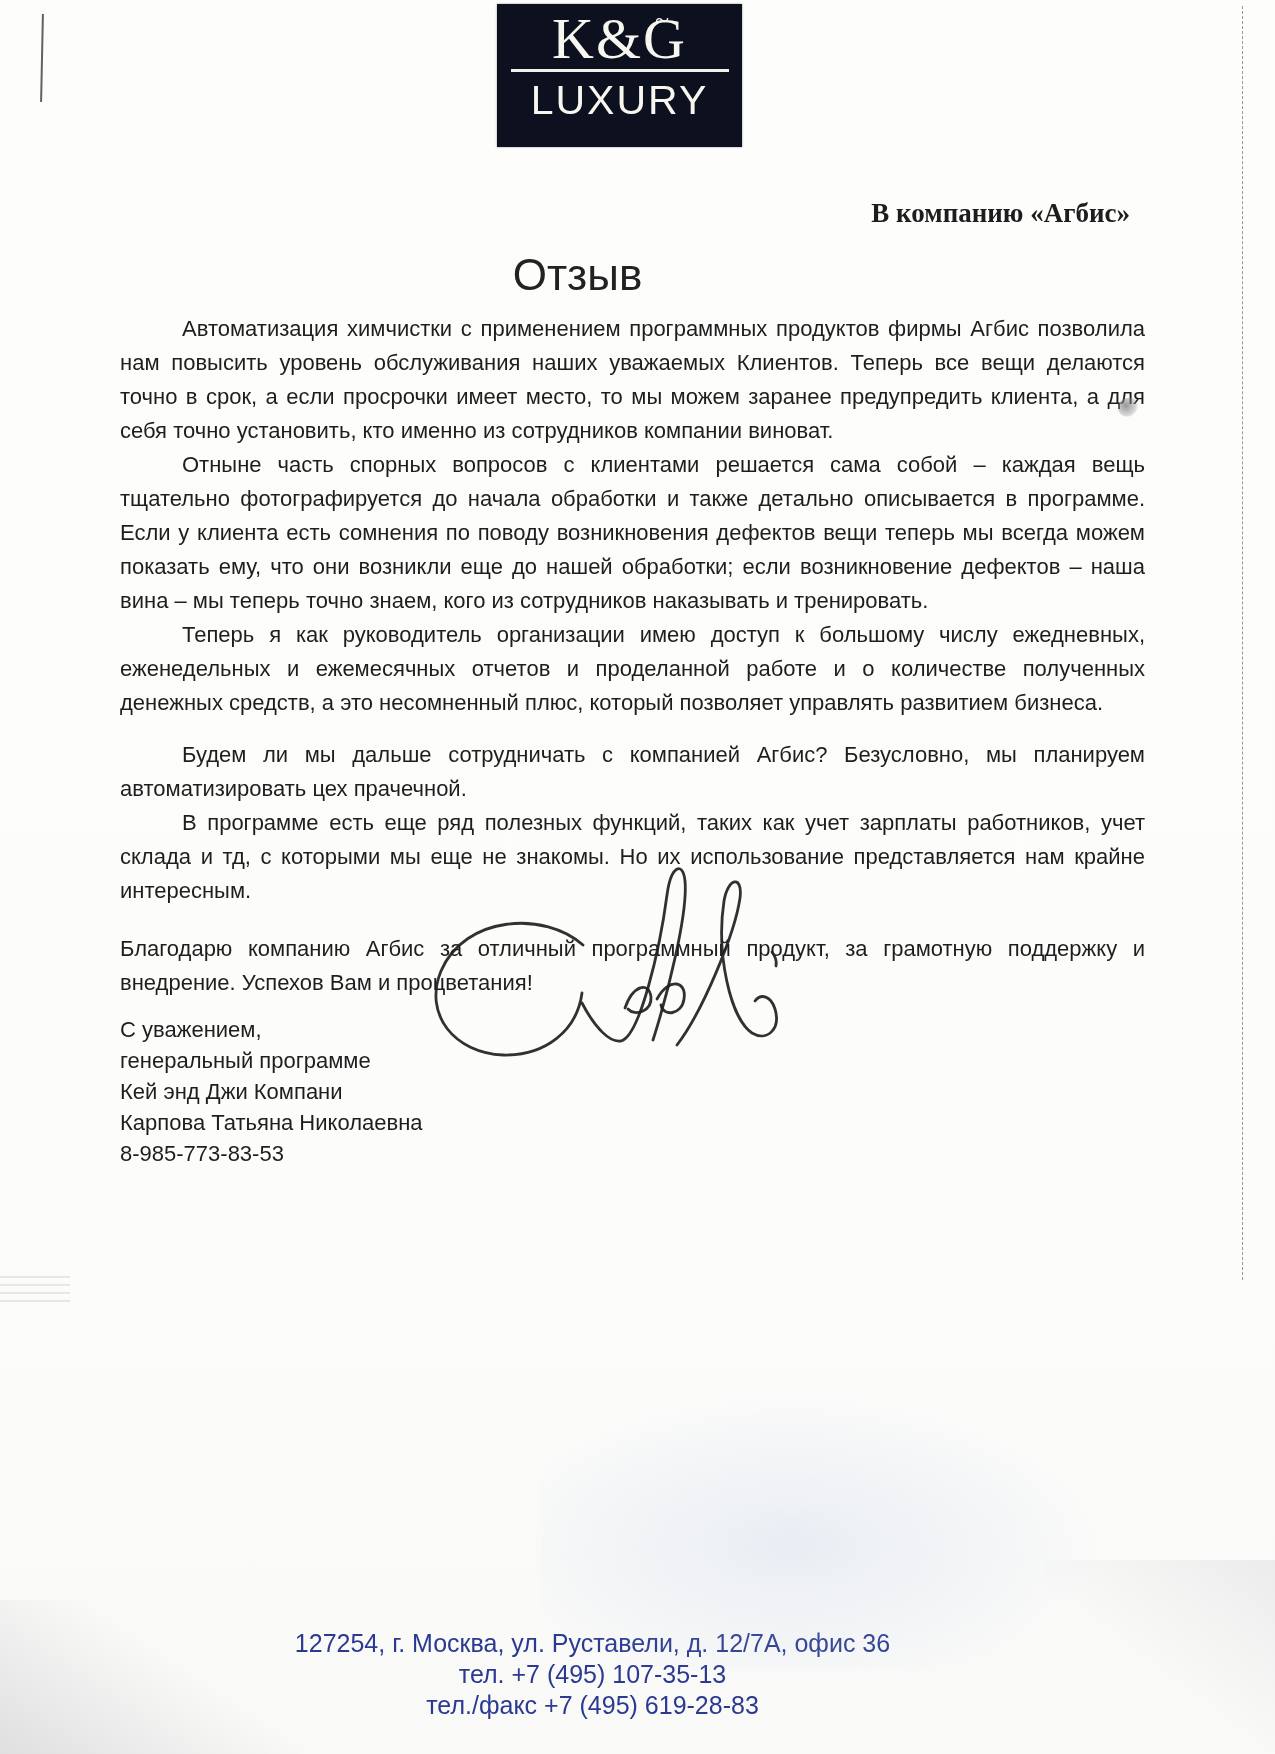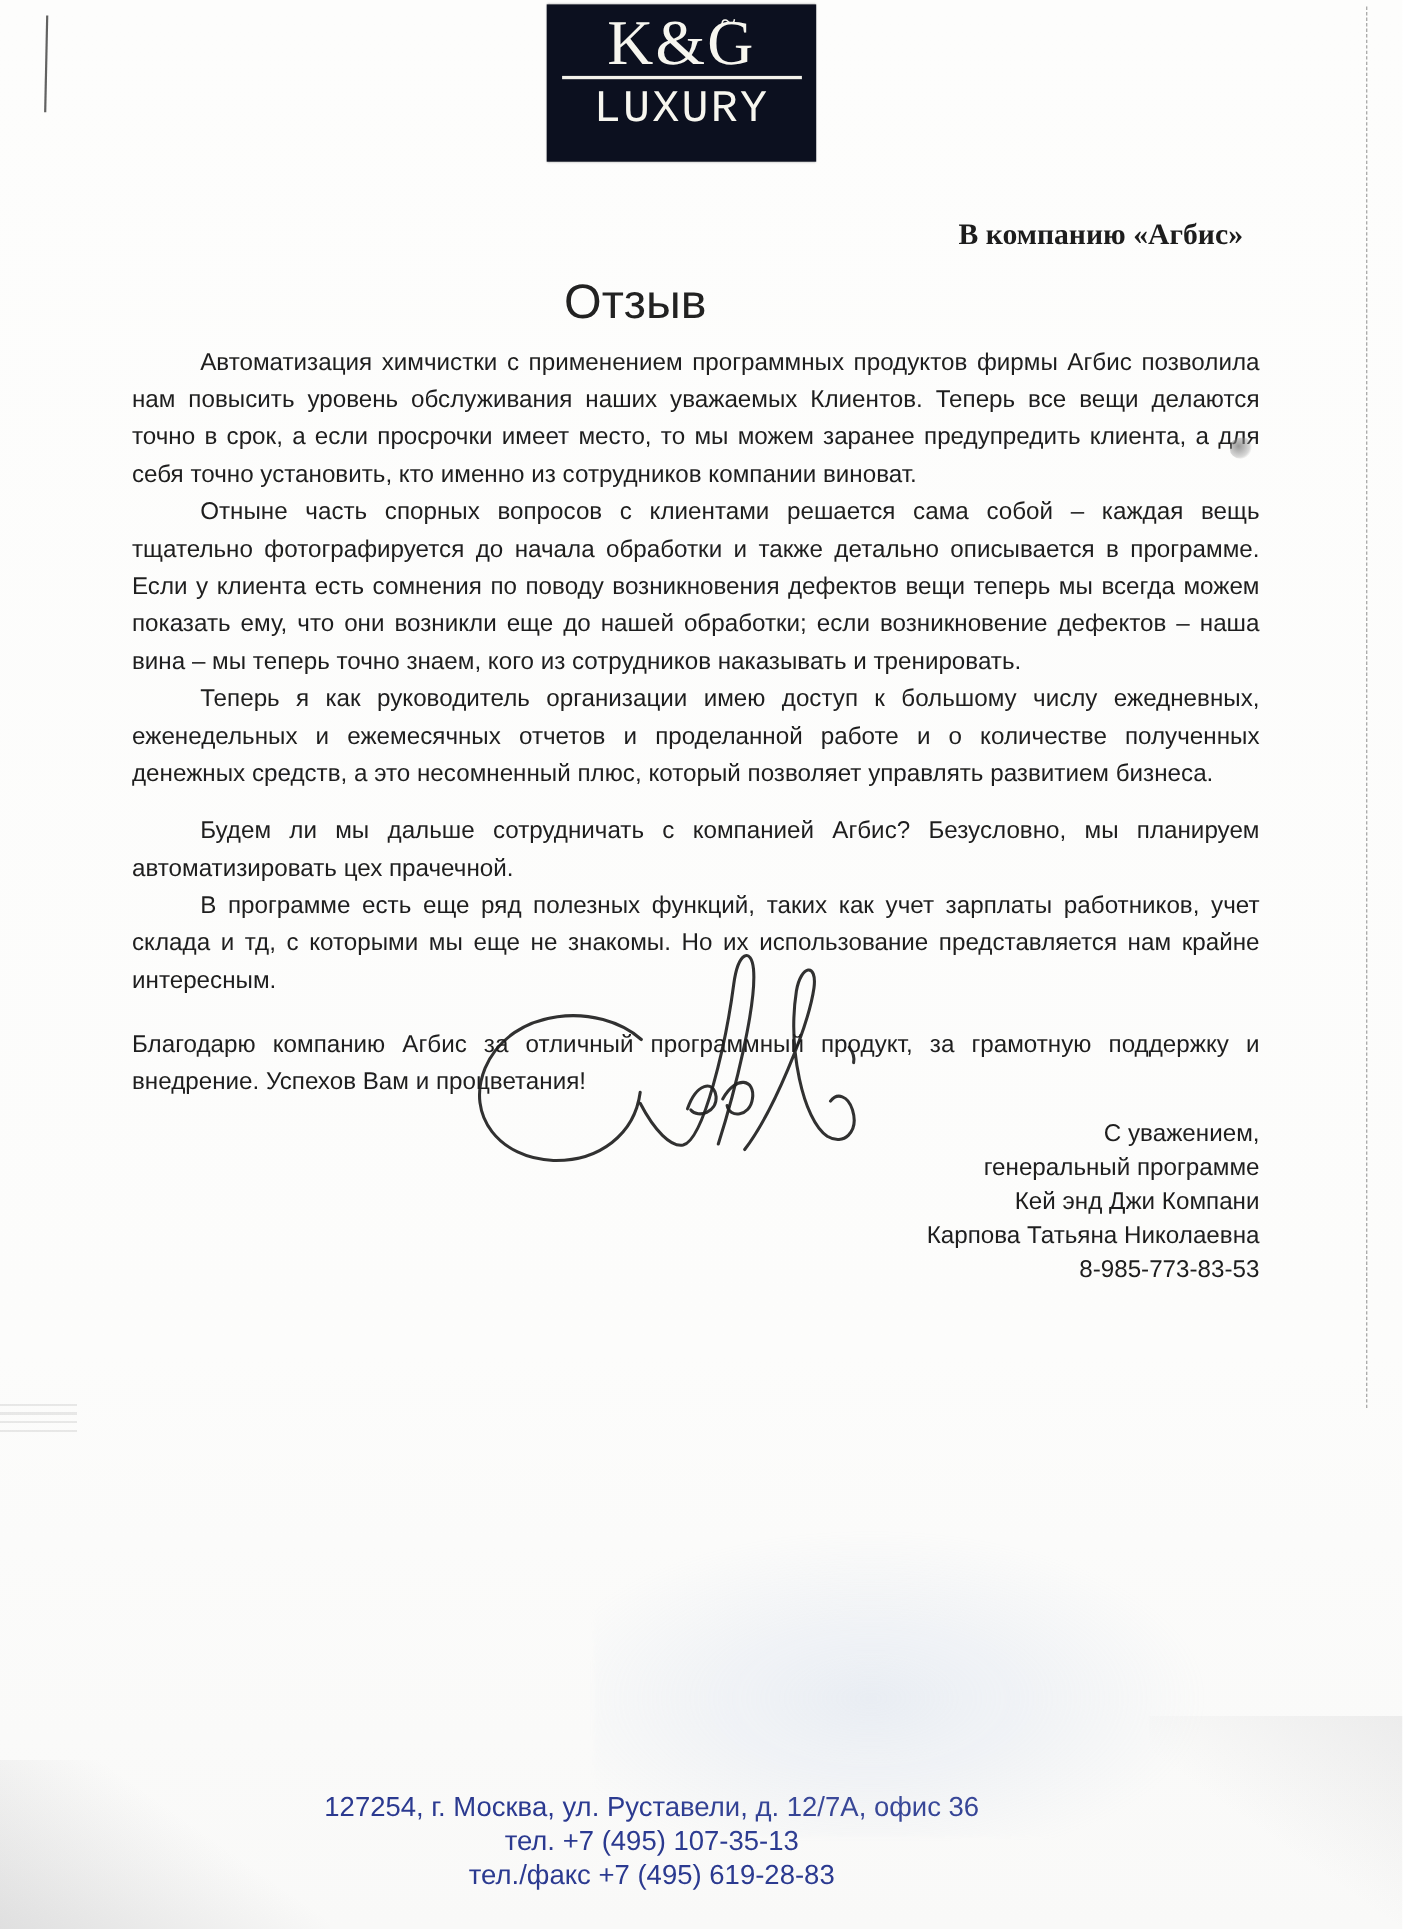--- a/index.html
+++ b/index.html
@@ -29,21 +29,21 @@
     padding-top:4px;position:relative;
   }
   .logo-tilde{
     position:absolute;top:6px;left:158px;
     font-size:26px;line-height:20px;color:#f7f6ef;
   }
   .logo-rule{
     width:218px;height:3px;background:#f3f2ea;margin:0 auto;margin-top:-1px;
   }
   .logo-bottom{
-    font-family:Liberation Mono, monospace;
+    font-family:Liberation Sans, sans-serif;
     font-size:41px;line-height:52px;letter-spacing:2px;
     margin-top:2px;
   }
 
   
   .recipient{
     position:absolute;top:198px;right:145px;
     font-family:"Liberation Serif", serif;
     font-size:27px;color:#1d1d1d;font-weight:bold;
   }
@@ -58,21 +58,21 @@
   .content{
     position:absolute;top:312px;left:120px;width:1025px;
     font-size:22px;line-height:34px;color:#1e1e1e;
     text-align:justify;
   }
   .para{margin:0;}
   .para.indent{text-indent:62px;}
   .para.gap-sm{margin-top:18px;}
   .para.gap-md{margin-top:24px;}
 
-  .sig-block{margin-top:14px;line-height:31px;font-size:22px;text-align:right;}
+  .sig-block{margin-top:14px;line-height:31px;font-size:22px;text-align:left;}
   .sig-block div{white-space:nowrap;}
 
   
   .signature-svg{
     position:absolute;left:425px;top:853px;width:370px;height:210px;
   }
   .signature-svg path{
     fill:none;stroke:#20201f;stroke-width:2.8;
     stroke-linecap:round;stroke-linejoin:round;opacity:.92;
   }

